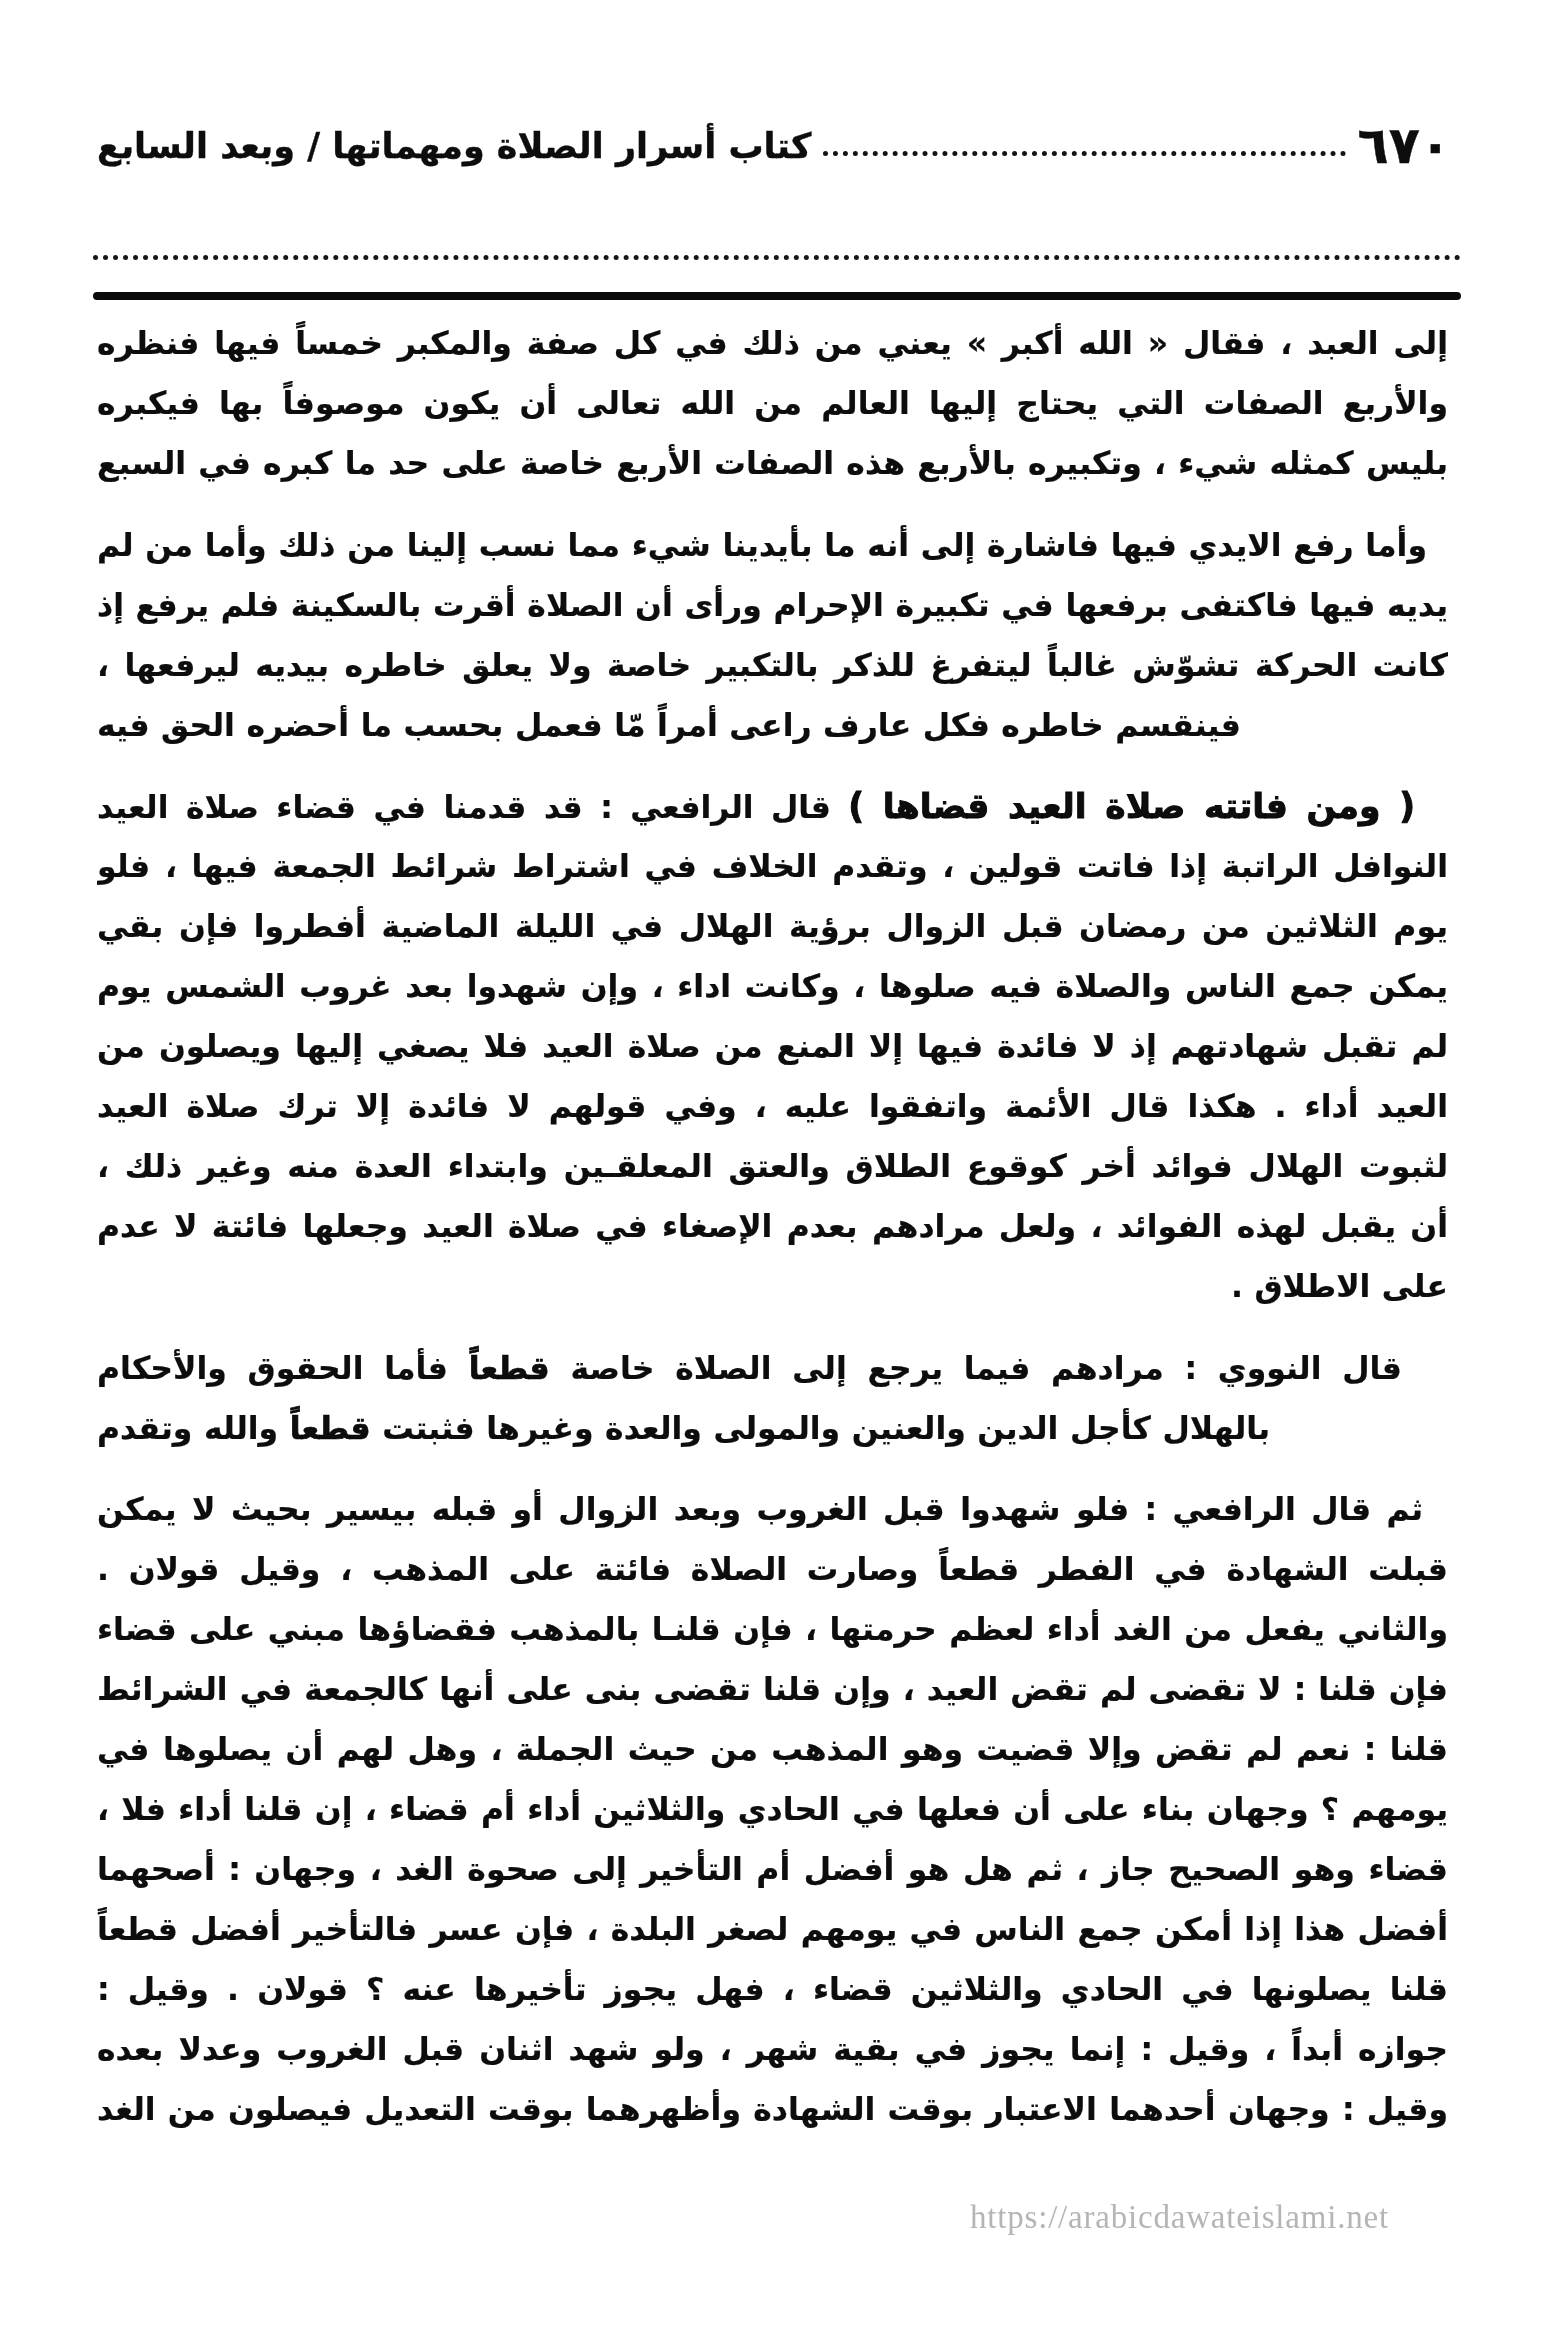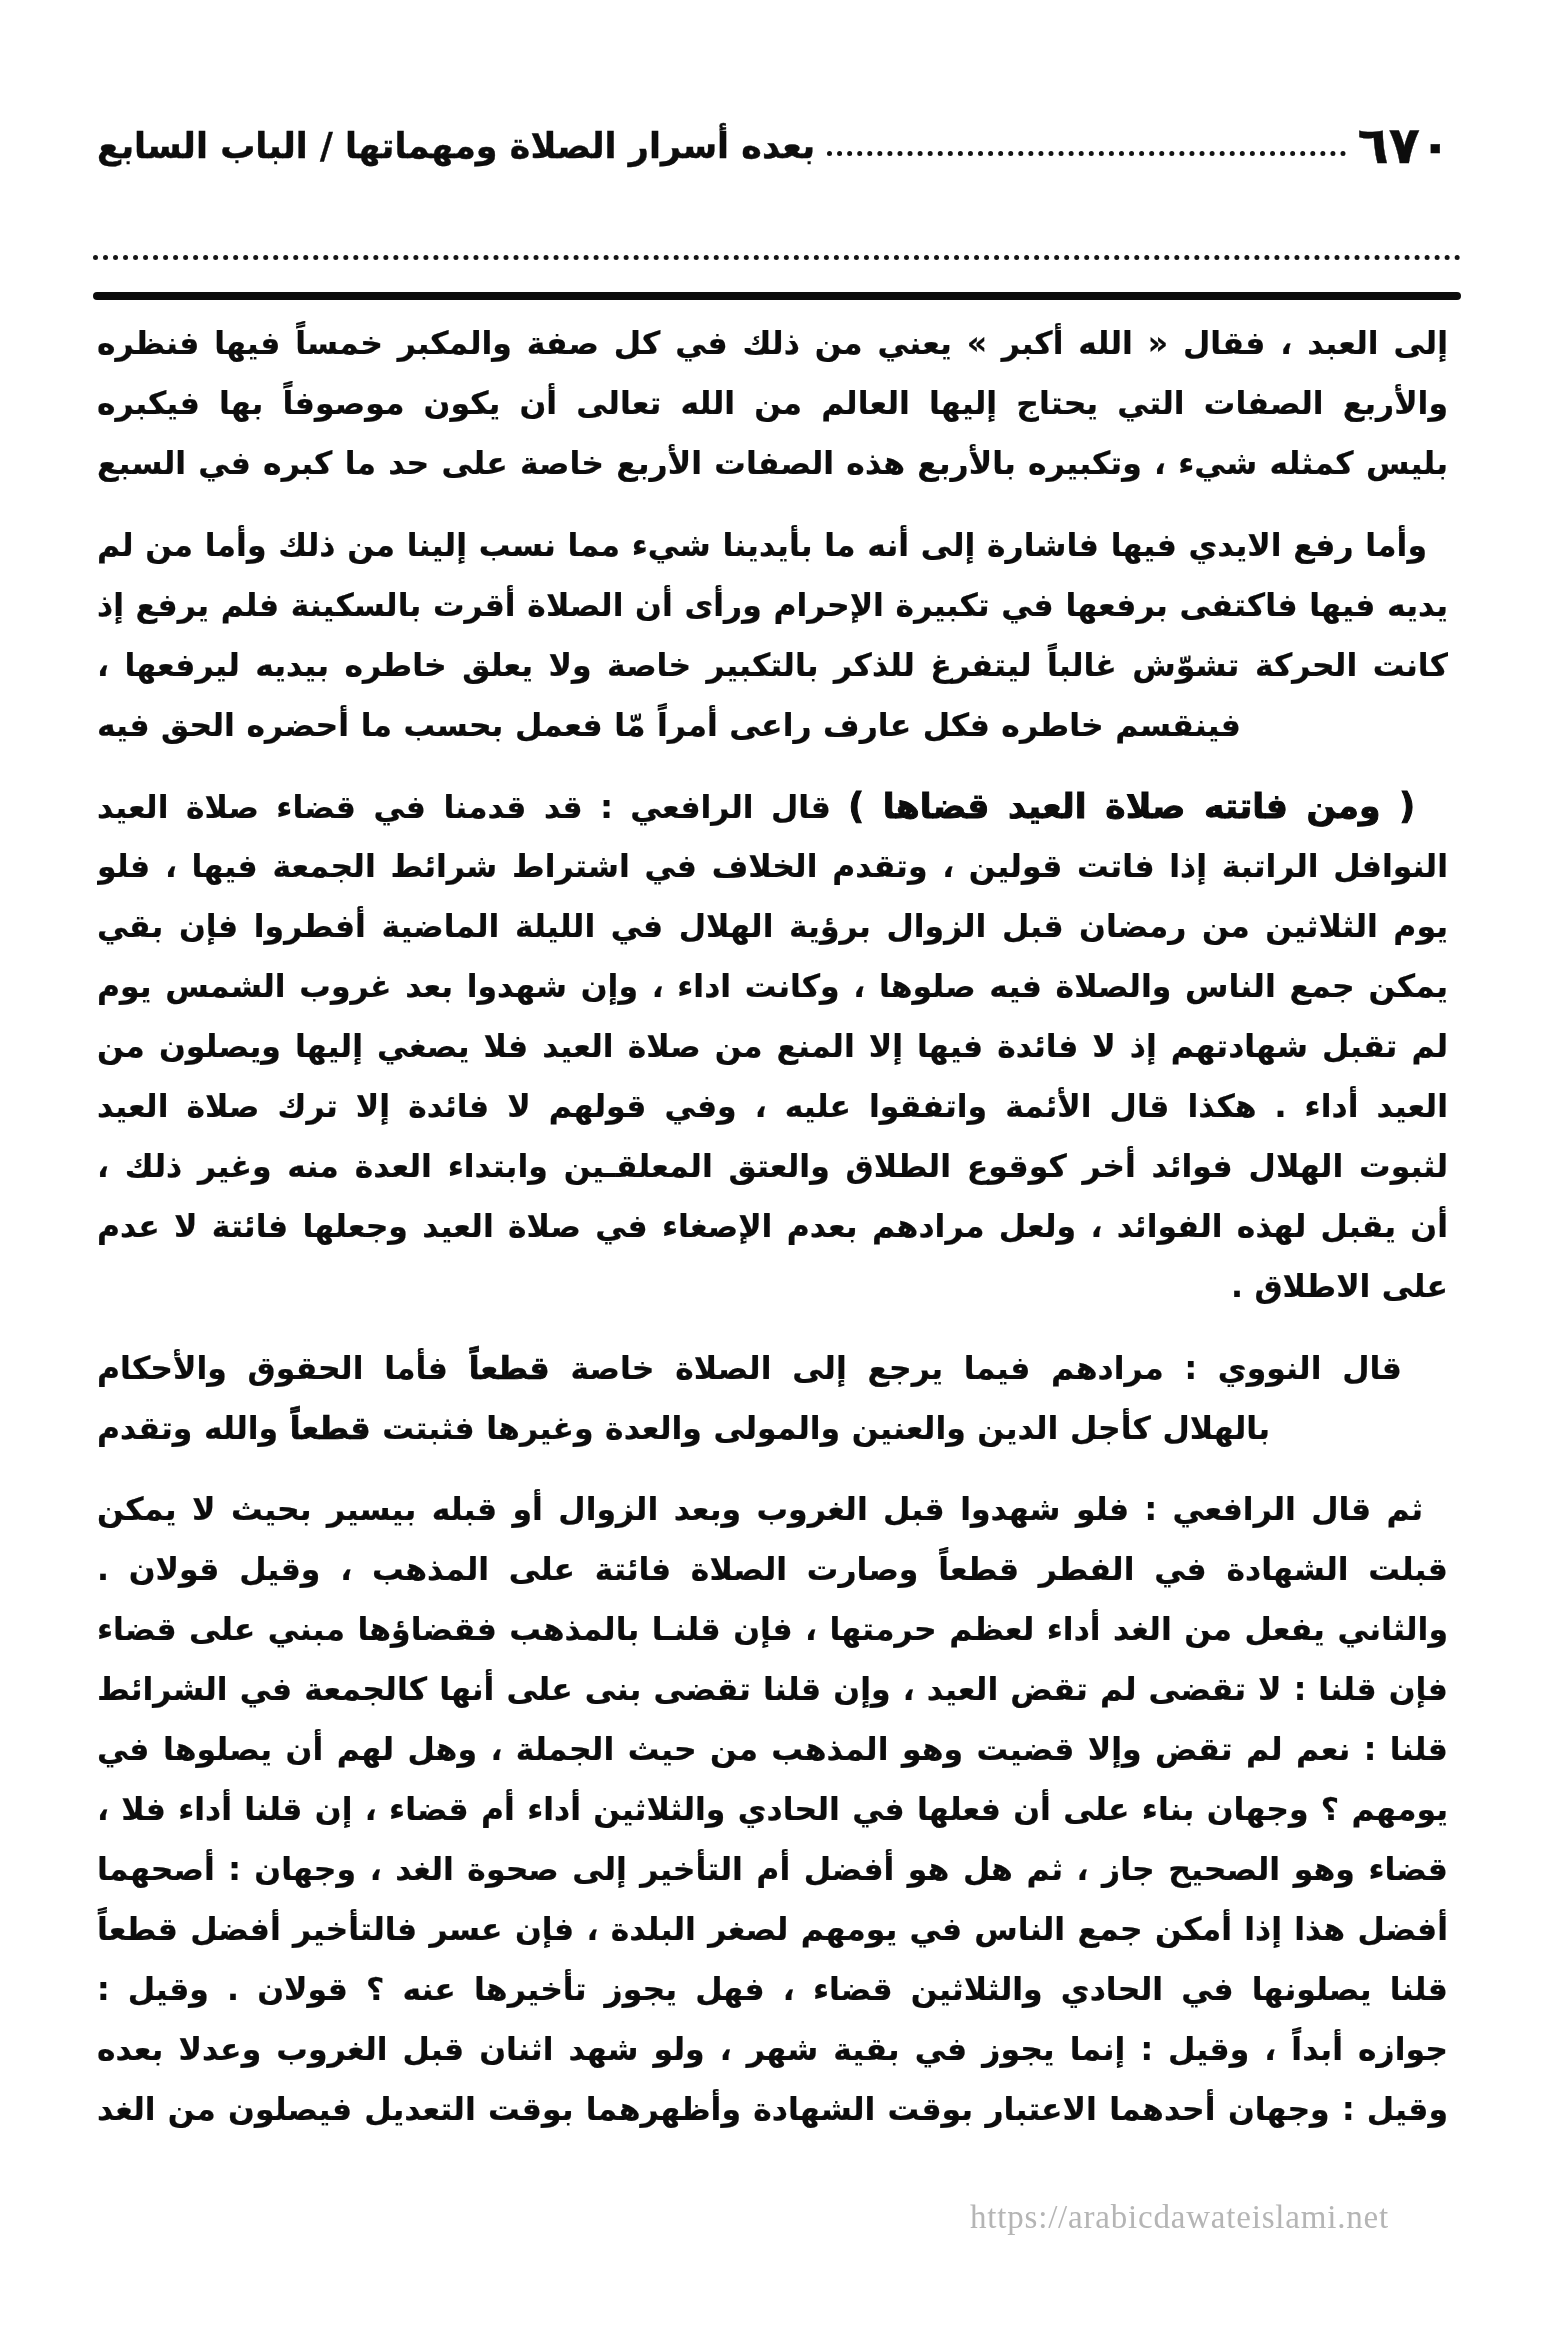--- a/index.html
+++ b/index.html
@@ -71,21 +71,21 @@
     font-size:33px;font-weight:400;
     color:#b5b5b5;
     letter-spacing:0.8px;
     direction:ltr;
   }
 </style>
 </head>
 <body>
 
 <div class="page-header">
-  <div class="header-title">بعده أسرار الصلاة ومهماتها / الباب السابع</div>
+  <div class="header-title">كتاب أسرار الصلاة ومهماتها / وبعد السابع</div>
   <div class="header-leader"></div>
   <div class="header-page-number">٦٧٠</div>
 </div>
 
 <div class="rule-dotted"></div>
 <div class="rule-solid"></div>
 
 <div class="page-body">
     <div class="para">
       <div class="line justify"><span class="seg">إلى العبد ، فقال « الله أكبر » يعني من ذلك في كل صفة والمكبر خمساً فيها فنظره في الذات</span></div>

